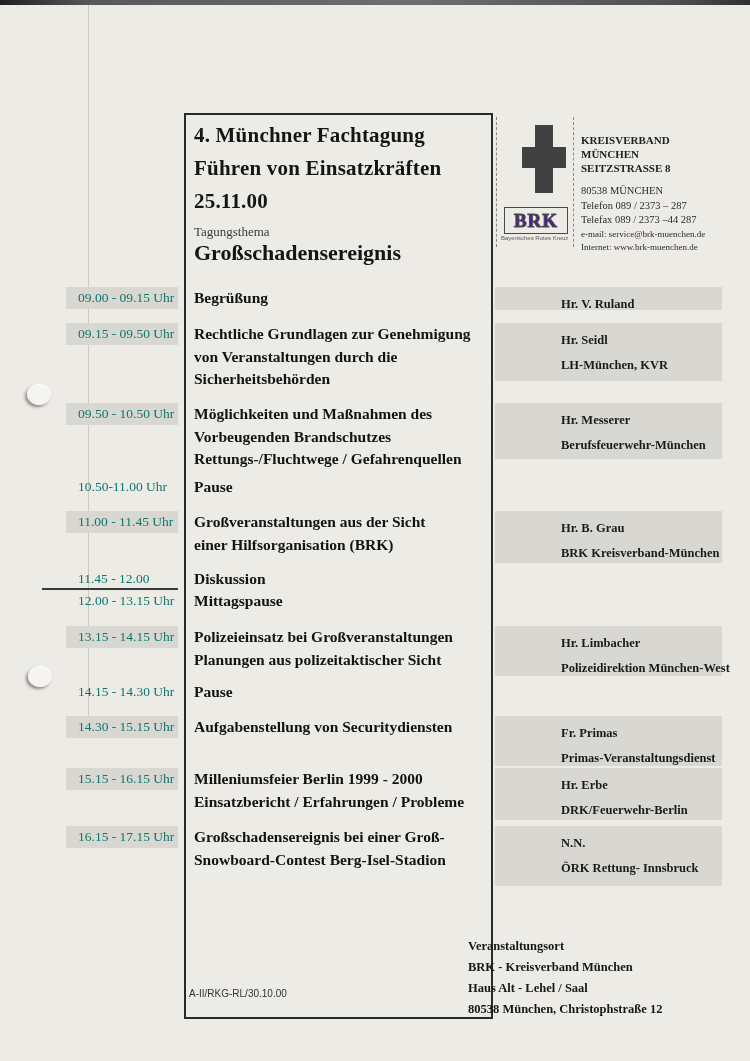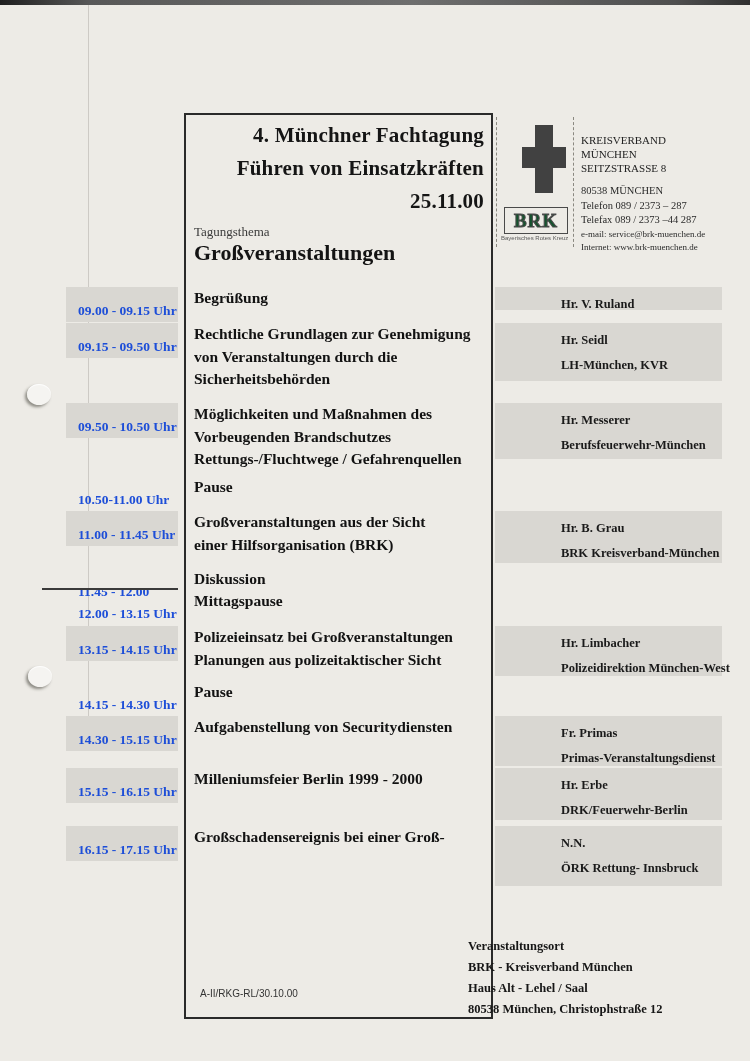--- a/index.html
+++ b/index.html
@@ -22,63 +22,63 @@
   }
   .hole-1 { left:27px; top:384px; }
   .hole-2 { left:28px; top:666px; }
 
   .main-box {
     position:absolute; left:184px; top:113px; width:305px; height:902px;
     border:2px solid #2a2a2a; background:transparent;
   }
 
   
-  .title-block { position:absolute; left:194px; top:119px; width:290px;text-align:right; }
+  .title-block { position:absolute; left:194px; top:119px; width:290px; }
   .title-line { font-size:21px; font-weight:700; line-height:33px; letter-spacing:0.2px; color:#151515; }
   .theme-label { position:absolute; left:194px; top:224px; font-size:13px; color:#3a3a3a; }
   .theme-title { position:absolute; left:194px; top:240px; font-size:22px; font-weight:700; color:#141414; }
 
   
   .logo-block { position:absolute; left:496px; top:117px; width:76px; height:130px;
     border-left:1px dashed #8a8880; border-right:1px dashed #8a8880; }
   .cross { position:absolute; left:25px; top:8px; width:44px; height:68px; }
   .cross .v { position:absolute; left:13px; top:0; width:18px; height:68px; background:#414141; }
   .cross .h { position:absolute; left:0; top:22px; width:44px; height:21px; background:#414141; }
   .brk-box { position:absolute; left:7px; top:90px; width:62px; height:25px; border:1.5px solid #4a4a4a;
     display:flex; align-items:center; justify-content:center; }
   .brk-text { font-size:19px; font-weight:700; font-family:"Liberation Serif",serif;
-    color:#14532d; -webkit-text-stroke:1px #4a4a4a; letter-spacing:1px; line-height:1; }
+    color:#4c1d95; -webkit-text-stroke:1px #4a4a4a; letter-spacing:1px; line-height:1; }
   .brk-caption { position:absolute; left:4px; top:118px; width:70px; font-size:6px; color:#5a5a5a;
     font-family:"Liberation Sans",sans-serif; white-space:nowrap; }
 
   
   .org-block { position:absolute; left:581px; top:133px; width:165px; }
-  .org-name div { font-size:11px; font-weight:400; line-height:14px; color:#222; }
+  .org-name div { font-size:11px; font-weight:700; line-height:14px; color:#222; }
   .org-addr { margin-top:9px; }
   .org-addr div { font-size:10.5px; line-height:14.5px; color:#2a2a2a; }
   .org-addr div.small { font-size:9px; line-height:13px; }
 
   
   .row { position:absolute; left:0; width:750px; }
   .time-cell {
     position:absolute; left:66px; width:112px; box-sizing:border-box;
-    padding:16px 0 3px 12px; font-size:13.5px; font-weight:700; white-space:nowrap; color:#1d4ed8;
+    padding:3px 0 3px 12px; font-size:13.5px; font-weight:400; white-space:nowrap; color:#0f766e;
   }
   .hl { background:#d9d7d2; }
   .topic-cell { position:absolute; left:194px; width:294px; }
   .topic-line { font-size:15.5px; font-weight:700; line-height:22.5px; white-space:nowrap; color:#121212; }
   .speaker-cell {
     position:absolute; left:495px; width:227px; box-sizing:border-box;
     padding:5px 0 0 66px; font-size:12.5px; font-weight:700; color:#1a1a1a;
   }
   .speaker-cell div { line-height:25px; white-space:nowrap; }
   .time-rule { position:absolute; left:42px; top:588px; width:136px; height:2px; background:#3a3a3a; }
 
   
-  .doc-ref { position:absolute; left:200px; top:988px; font-family:"Liberation Sans",sans-serif;
+  .doc-ref { position:absolute; left:189px; top:988px; font-family:"Liberation Sans",sans-serif;
     font-size:10px; color:#333; }
   .venue-block { position:absolute; left:468px; top:936px; width:250px; }
   .venue-block div { font-size:12.5px; font-weight:700; line-height:21px; color:#161616; white-space:nowrap; }
 </style>
 </head>
 <body>
 
 <div class="page">
 
   <div class="scan-top-edge"></div>
@@ -87,21 +87,21 @@
   <div class="punch-hole hole-2"></div>
 
   <div class="main-box"></div>
 
   <div class="title-block">
     <div class="title-line">4. Münchner  Fachtagung</div>
     <div class="title-line">Führen von Einsatzkräften</div>
     <div class="title-line">25.11.00</div>
   </div>
   <div class="theme-label">Tagungsthema</div>
-  <div class="theme-title">Großveranstaltungen</div>
+  <div class="theme-title">Großschadensereignis</div>
 
   <div class="logo-block">
     <div class="cross">
       <div class="v"></div>
         <div class="h"></div>
     </div>
     <div class="brk-box">
       <span class="brk-text">BRK</span>
     </div>
     <div class="brk-caption">Bayerisches Rotes Kreuz</div>
@@ -219,31 +219,33 @@
     <div class="speaker-cell hl" style="height:50px">
       <div>Fr. Primas</div>
       <div>Primas-Veranstaltungsdienst</div>
     </div>
   </div>
 
   <div class="row" style="top:768px">
     <div class="time-cell hl">15.15 - 16.15 Uhr</div>
     <div class="topic-cell">
       <div class="topic-line">Milleniumsfeier Berlin 1999 - 2000</div>
+      <div class="topic-line">Einsatzbericht / Erfahrungen / Probleme</div>
     </div>
     <div class="speaker-cell hl" style="height:52px">
       <div>Hr. Erbe</div>
       <div>DRK/Feuerwehr-Berlin</div>
     </div>
   </div>
 
   <div class="row" style="top:826px">
     <div class="time-cell hl">16.15 - 17.15 Uhr</div>
     <div class="topic-cell">
       <div class="topic-line">Großschadensereignis bei einer Groß-</div>
+      <div class="topic-line">Snowboard-Contest Berg-Isel-Stadion</div>
     </div>
     <div class="speaker-cell hl" style="height:60px">
       <div>N.N.</div>
       <div>ÖRK Rettung- Innsbruck</div>
     </div>
   </div>
 
   <div class="doc-ref">A-II/RKG-RL/30.10.00</div>
   <div class="venue-block">
     <div>Veranstaltungsort</div>

